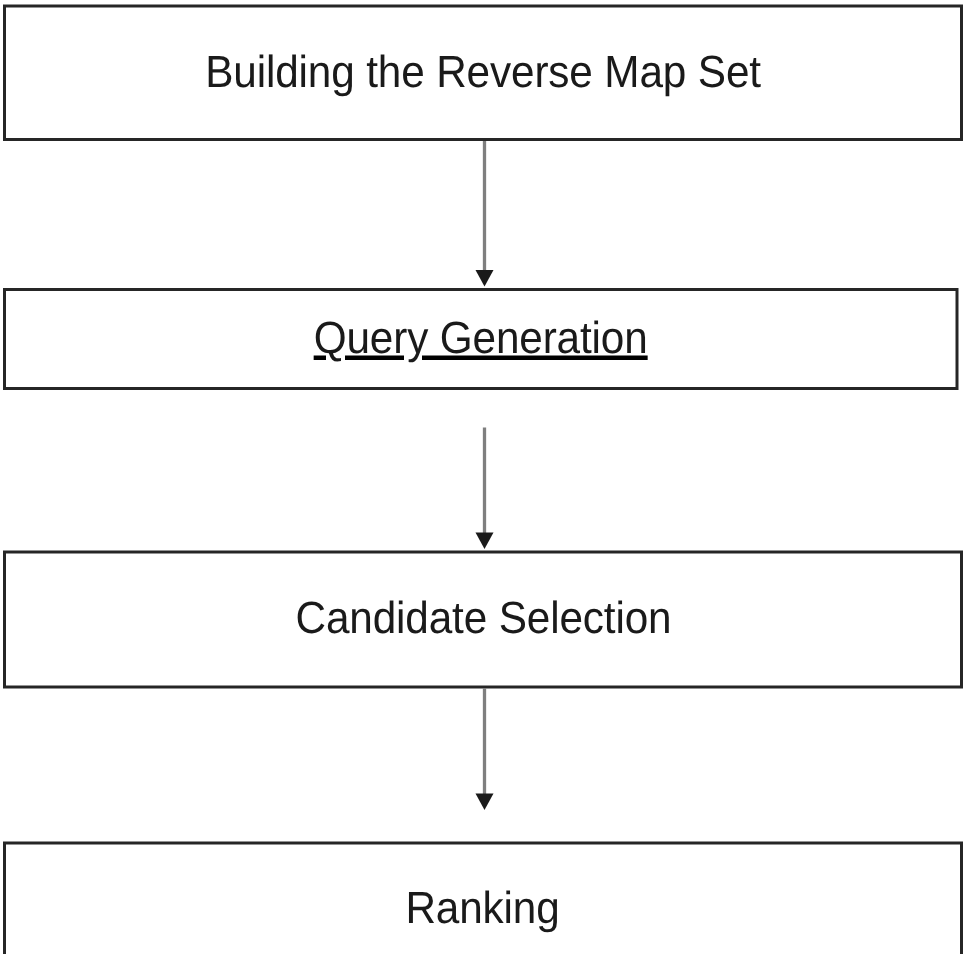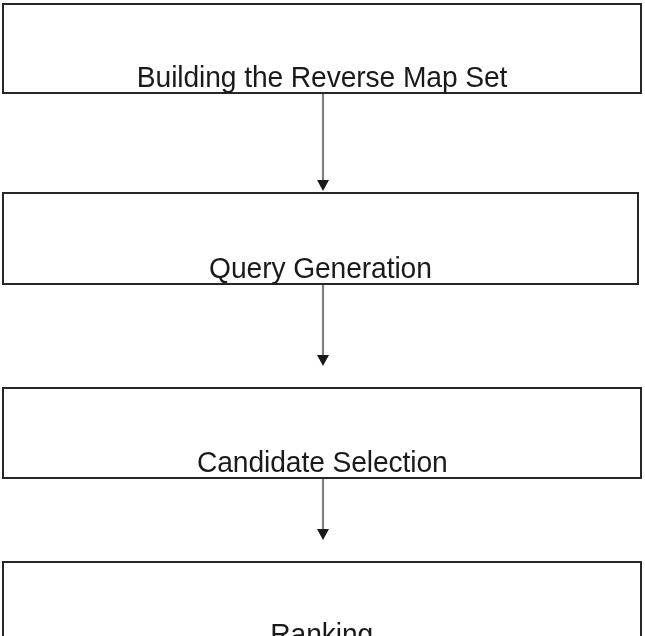--- a/index.html
+++ b/index.html
@@ -22,40 +22,40 @@
     width: 645px;
     height: 636px;
   }
 
   .node-box {
     position: absolute;
     box-sizing: border-box;
     background: #ffffff;
     border: 2.5px solid #262626;
     display: flex;
-    align-items: flex-end;
+    align-items: center;
     justify-content: center;
   }
 
   .node-label {
     font-family: "Liberation Sans", sans-serif;
     font-size: 30px;
     line-height: 1;
     color: #1a1a1a;
     letter-spacing: -0.1px;
     white-space: nowrap;
     text-align: center;
     transform: scaleX(0.94);
     transform-origin: center;
   }
 
   
   #box-0 { left: 2px;  top: 3px;   width: 640px; height: 91px; }
-  #box-1 { left: 2px;  top: 192px; width: 637px; height: 93px; }
-  #box-2 { left: 2px;  top: 367px; width: 640px; height: 92px; margin-top: 20px; }
+  #box-1 { left: 2px;  top: 192px; width: 637px; height: 68px; text-decoration: underline; }
+  #box-2 { left: 2px;  top: 367px; width: 640px; height: 92px; }
   #box-3 { left: 2px;  top: 541px; width: 640px; height: 90px; margin-top: 20px; }
 
   
   .connector {
     position: absolute;
     left: 0;
     top: 0;
     width: 645px;
     height: 636px;
     pointer-events: none;

